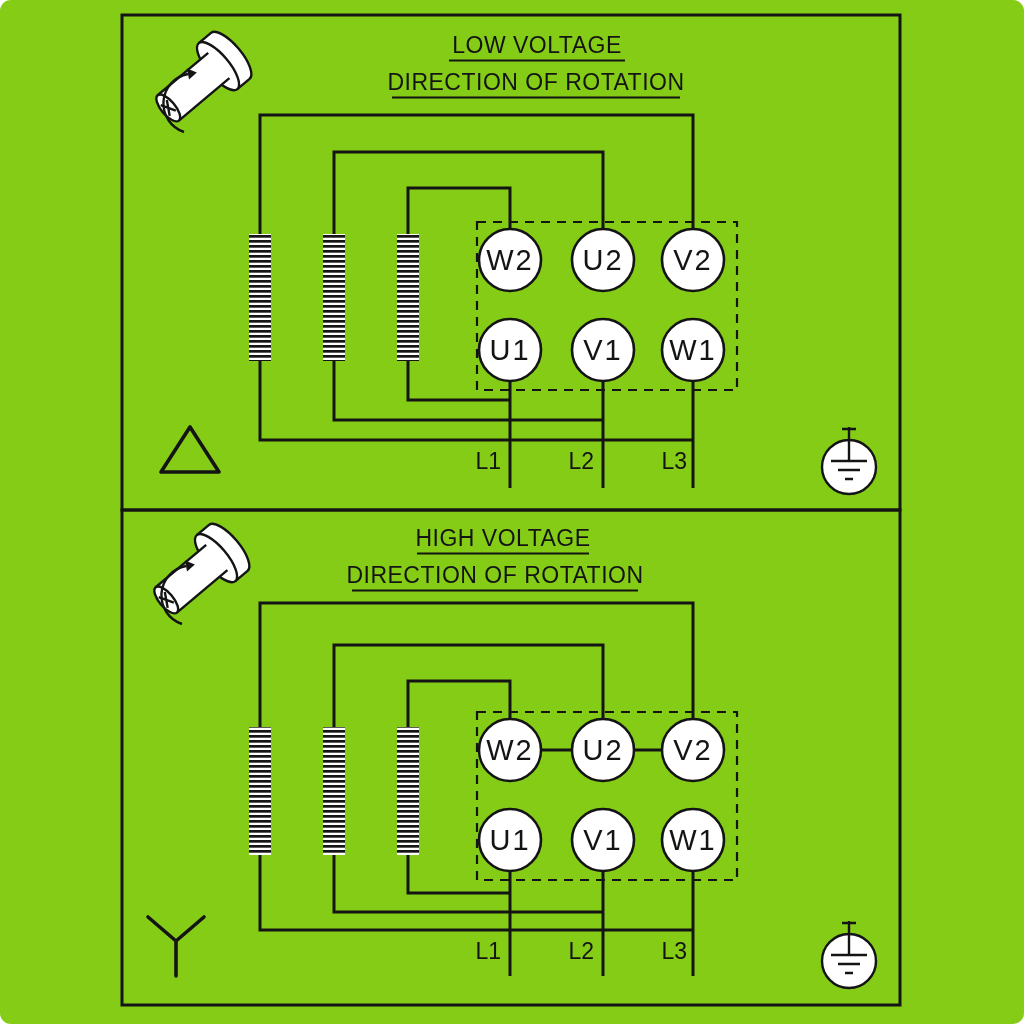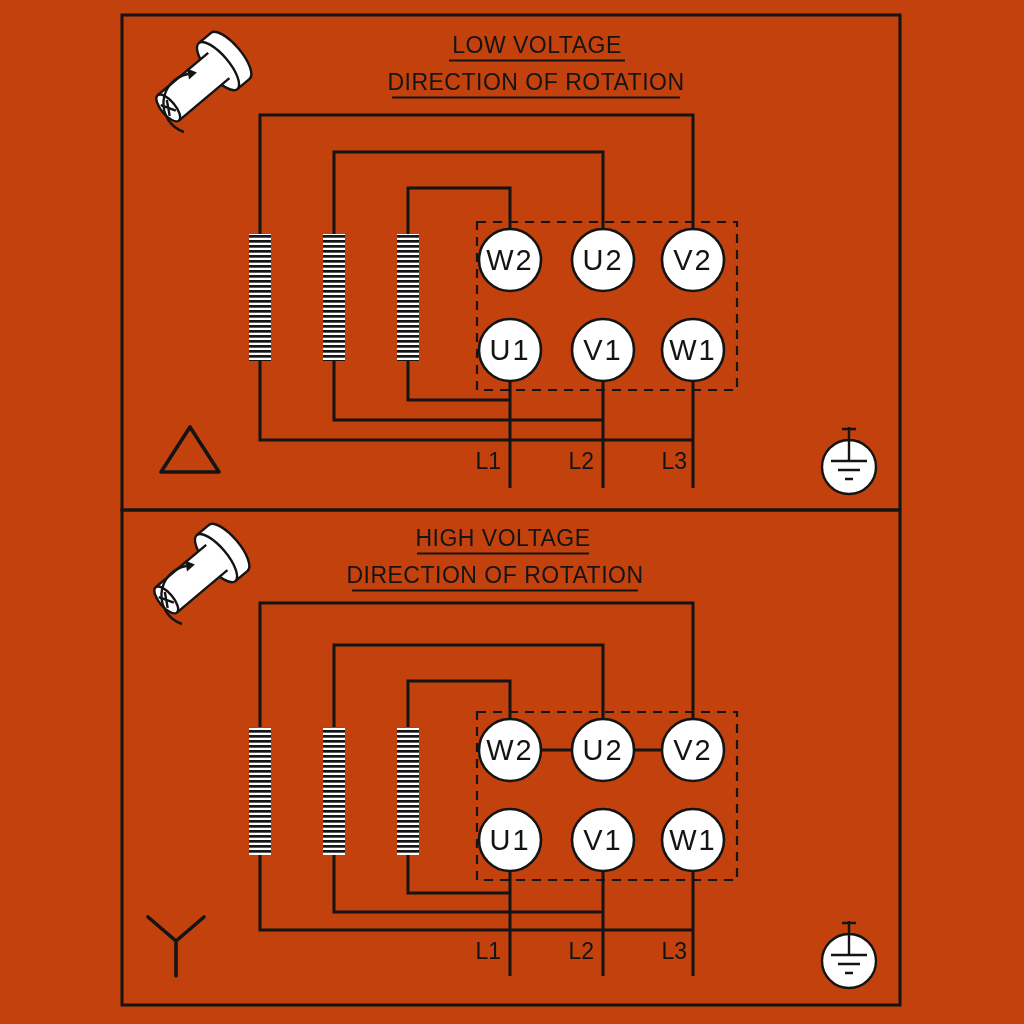--- a/index.html
+++ b/index.html
@@ -1,18 +1,19 @@
 <!DOCTYPE html>
 <html><head>
 <meta charset="utf-8">
 <style>
   html,body{margin:0;padding:0;background:#ffffff;}
   .page{
-    width:1024px;height:1024px;background:#c2410c;position:relative;
+    width:1024px;height:1024px;background:#84cc16;position:relative;
     font-family:"Liberation Sans", sans-serif;
+    border-radius:11px;
   }
   svg{display:block;}
   svg text{fill:#141414;font-family:"Liberation Sans", sans-serif;}
   .panel-border{fill:none;stroke:#141414;stroke-width:3;}
   .title{font-size:23px;letter-spacing:.5px;text-anchor:middle;}
   .underline{stroke:#141414;stroke-width:2.2;}
   .wire{fill:none;stroke:#141414;stroke-width:3;}
   .thin{fill:none;stroke:#141414;stroke-width:2.4;}
   .circ{fill:#ffffff;stroke:#141414;stroke-width:2.6;}
   .dash{fill:none;stroke:#141414;stroke-width:2.2;stroke-dasharray:9 7;}

